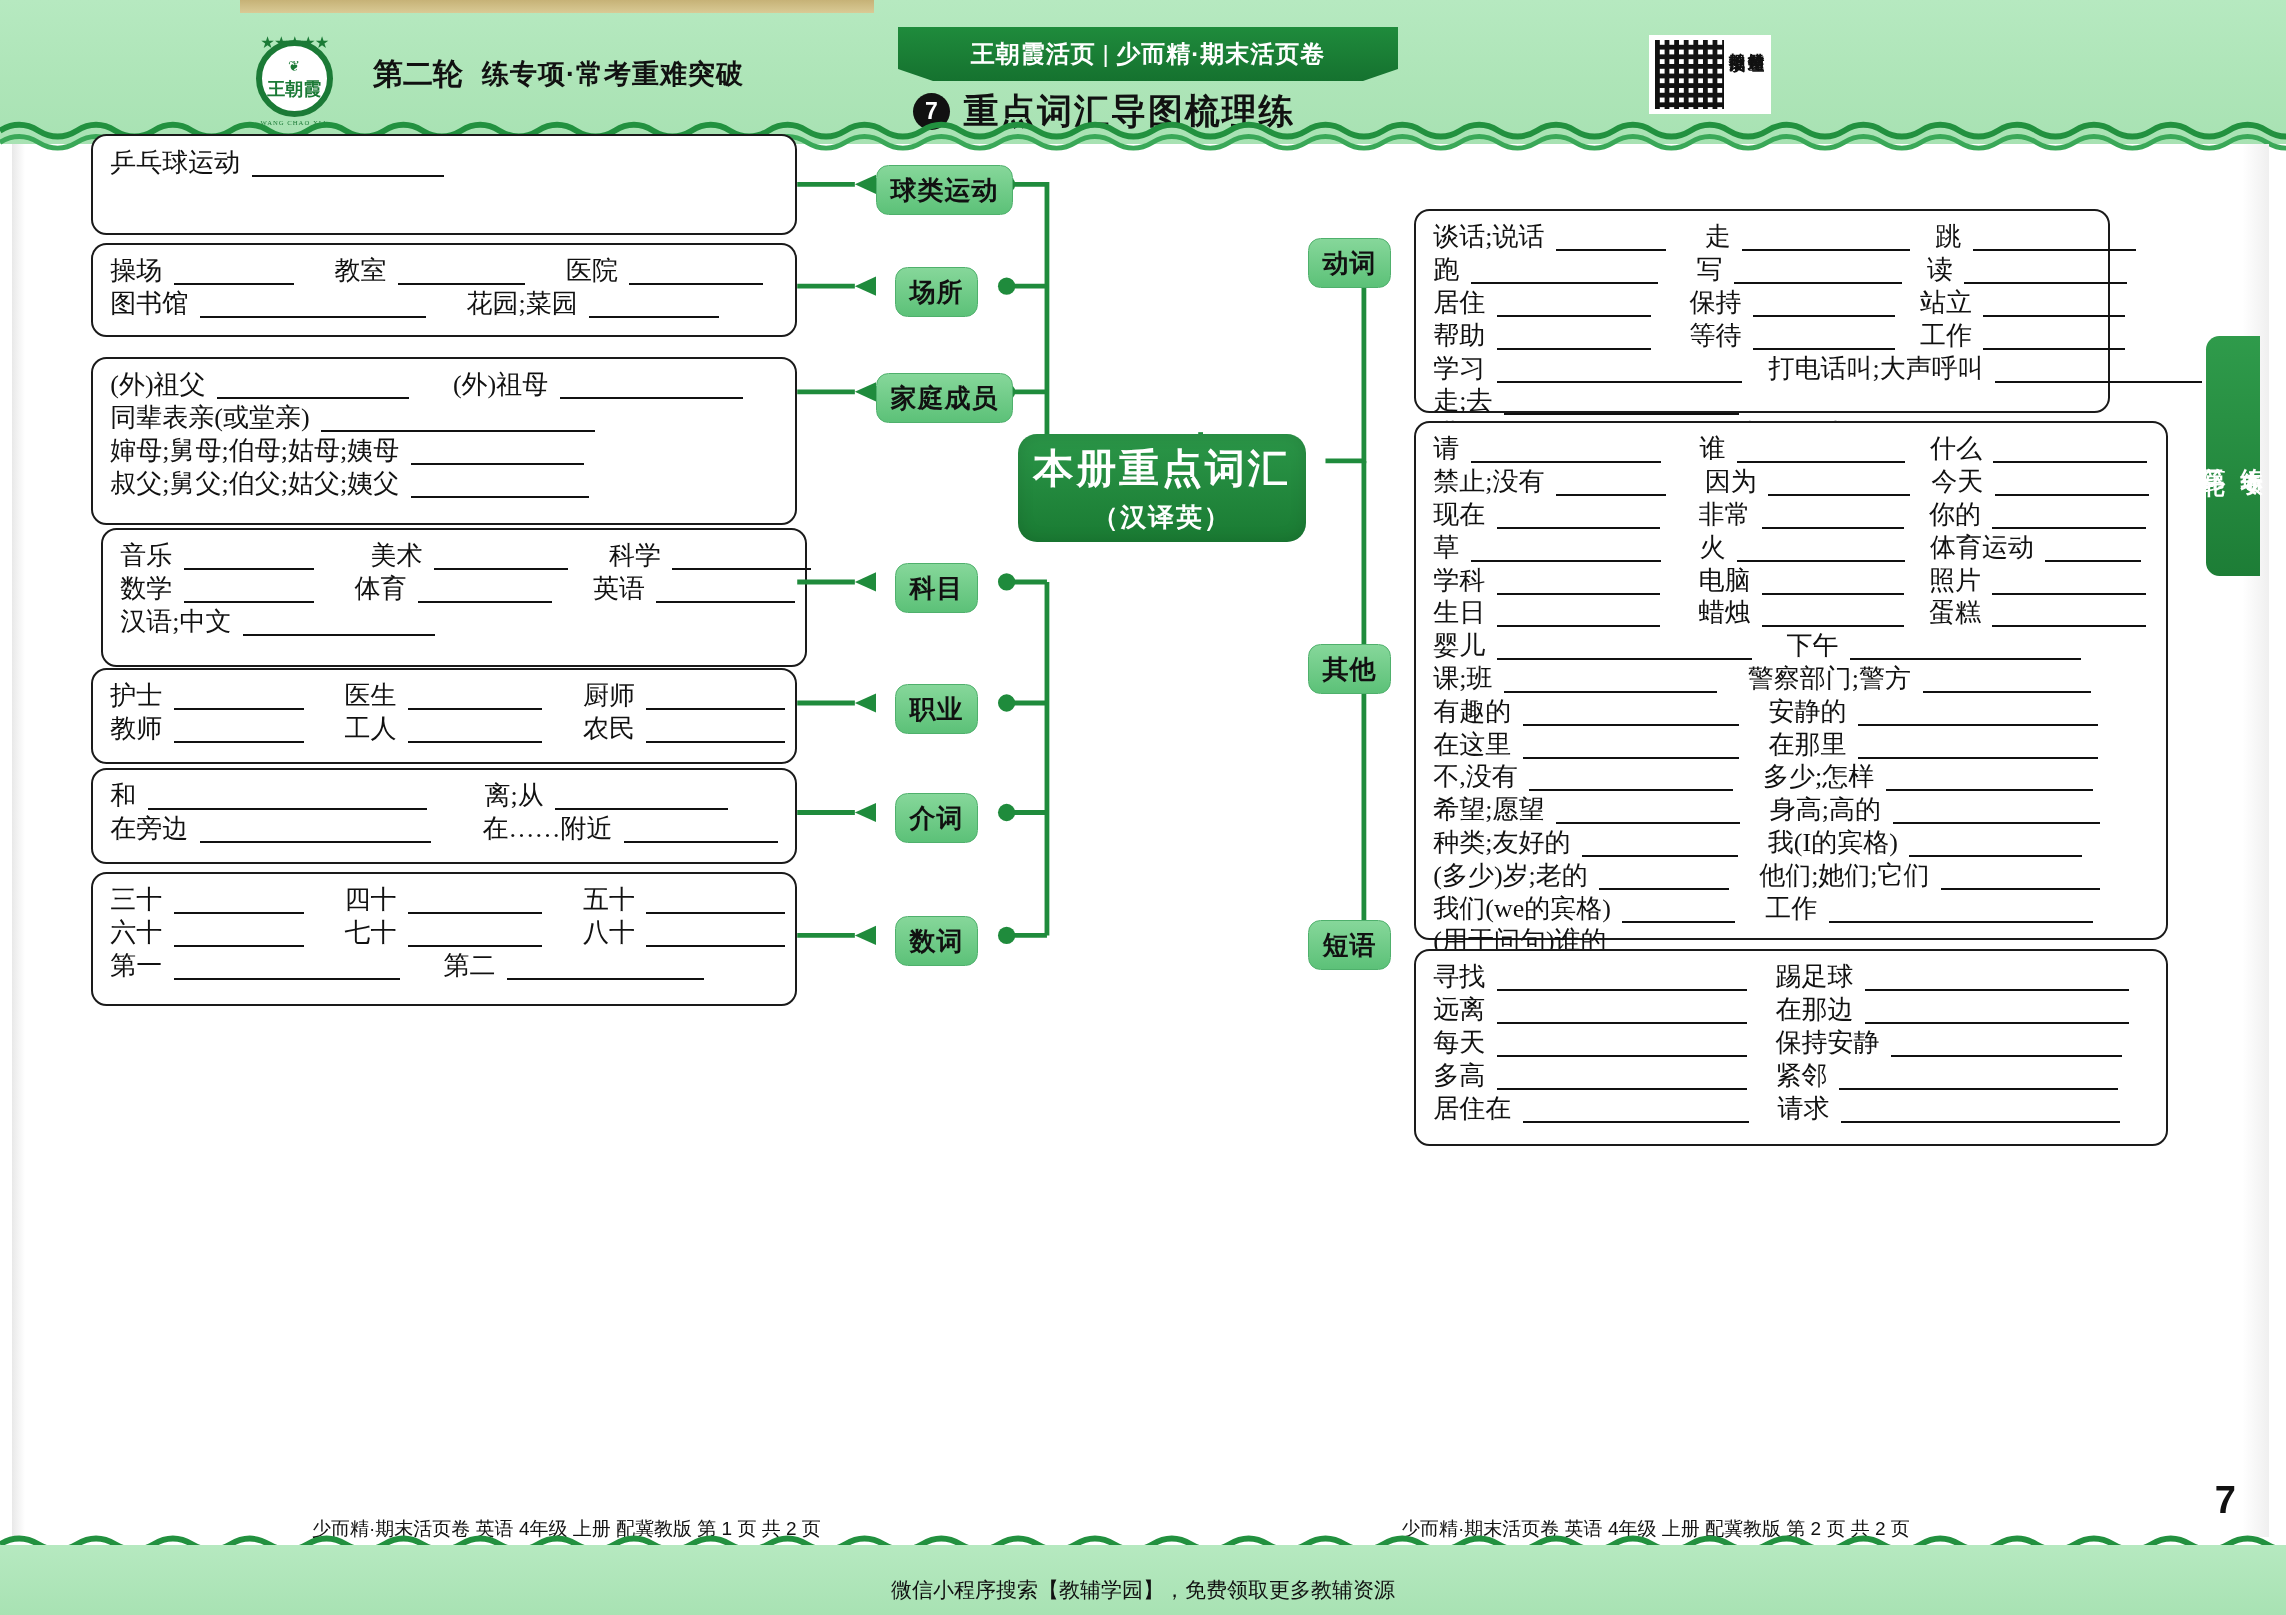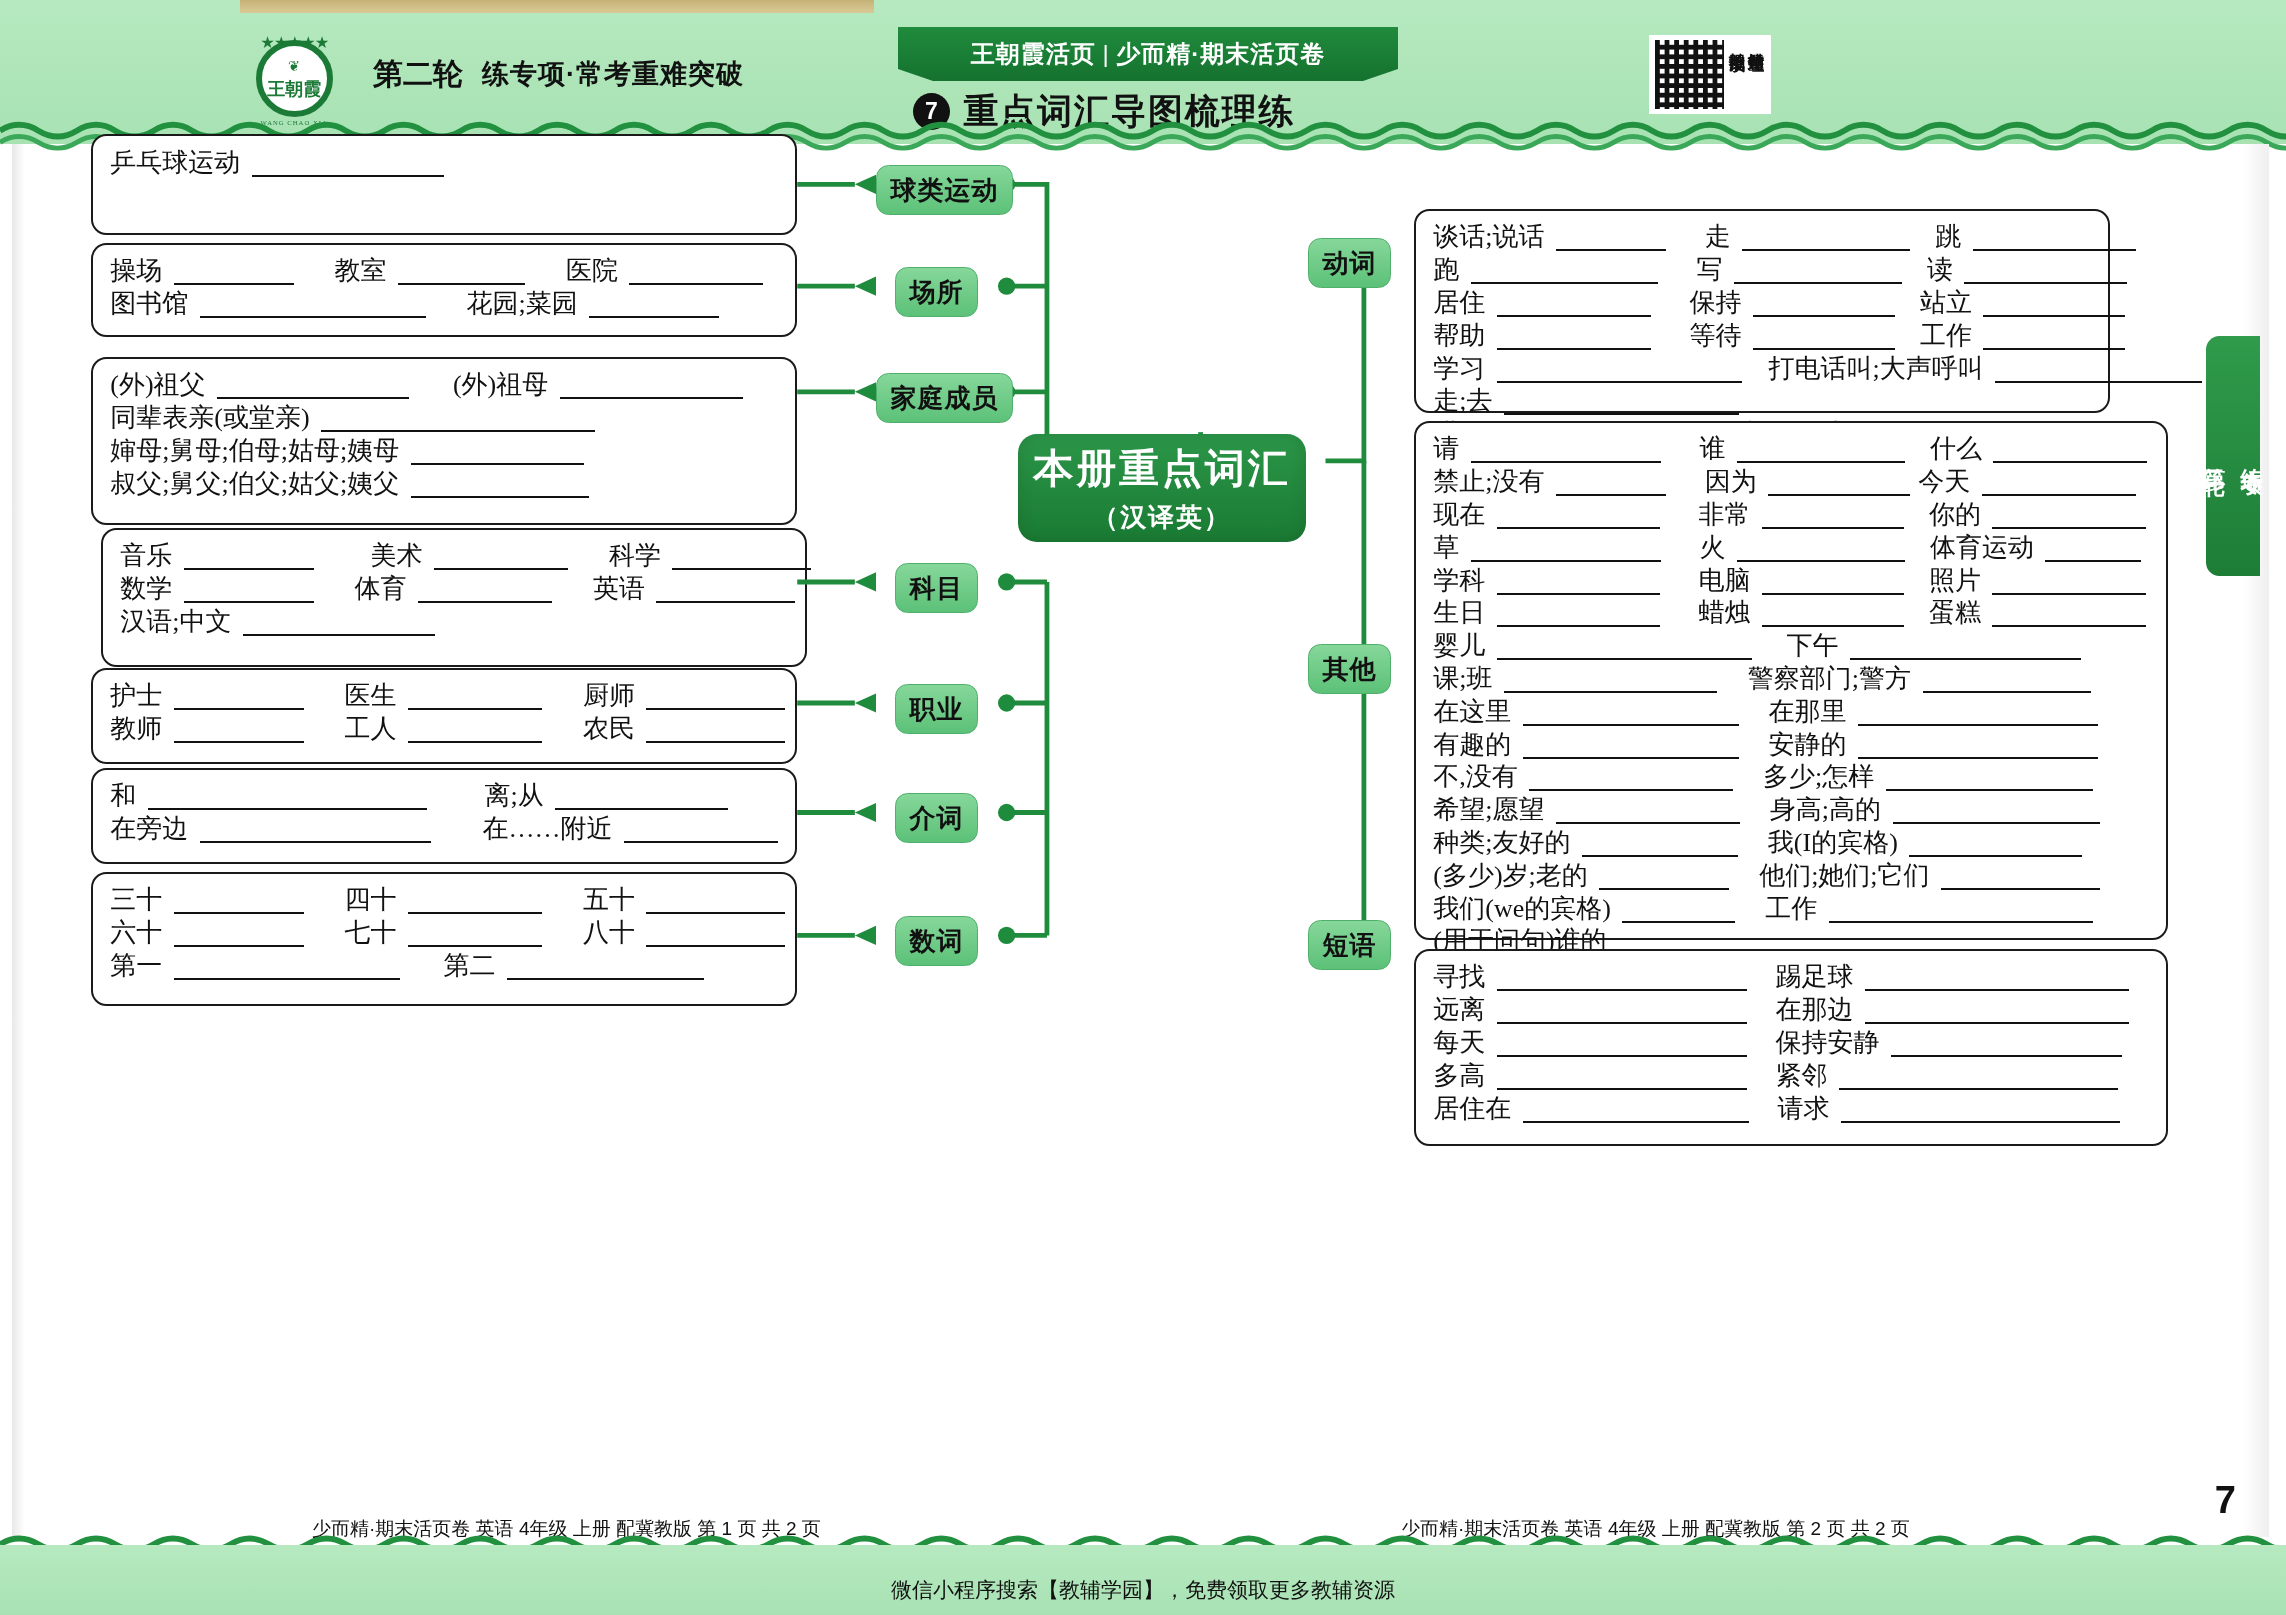--- a/index.html
+++ b/index.html
@@ -656,21 +656,21 @@
       </div>
       <div class="qrow">
         <div class="cell">
             <span class="cn">禁止;没有</span>
             <span class="blank" style="width:110px"></span>
           </div>
         <div class="cell" style="margin-left:33px">
             <span class="cn">因为</span>
             <span class="blank" style="width:142px"></span>
           </div>
-        <div class="cell" style="margin-left:2px">
+        <div class="cell" style="margin-left:15px">
             <span class="cn">今天</span>
             <span class="blank" style="width:154px"></span>
           </div>
       </div>
       <div class="qrow">
         <div class="cell">
             <span class="cn">现在</span>
             <span class="blank" style="width:163px"></span>
           </div>
         <div class="cell" style="margin-left:33px">
@@ -739,35 +739,35 @@
             <span class="cn">课;班</span>
             <span class="blank" style="width:213px"></span>
           </div>
         <div class="cell" style="margin-left:25px">
             <span class="cn">警察部门;警方</span>
             <span class="blank" style="width:168px"></span>
           </div>
       </div>
       <div class="qrow">
         <div class="cell">
+            <span class="cn">有趣的</span>
+            <span class="blank" style="width:216px"></span>
+          </div>
+        <div class="cell" style="margin-left:24px">
+            <span class="cn">安静的</span>
+            <span class="blank" style="width:240px"></span>
+          </div>
+      </div>
+      <div class="qrow">
+        <div class="cell">
             <span class="cn">在这里</span>
             <span class="blank" style="width:216px"></span>
           </div>
         <div class="cell" style="margin-left:24px">
             <span class="cn">在那里</span>
-            <span class="blank" style="width:240px"></span>
-          </div>
-      </div>
-      <div class="qrow">
-        <div class="cell">
-            <span class="cn">有趣的</span>
-            <span class="blank" style="width:216px"></span>
-          </div>
-        <div class="cell" style="margin-left:24px">
-            <span class="cn">安静的</span>
             <span class="blank" style="width:240px"></span>
           </div>
       </div>
       <div class="qrow">
         <div class="cell">
             <span class="cn">不,没有</span>
             <span class="blank" style="width:204px"></span>
           </div>
         <div class="cell" style="margin-left:24px">
             <span class="cn">多少;怎样</span>

